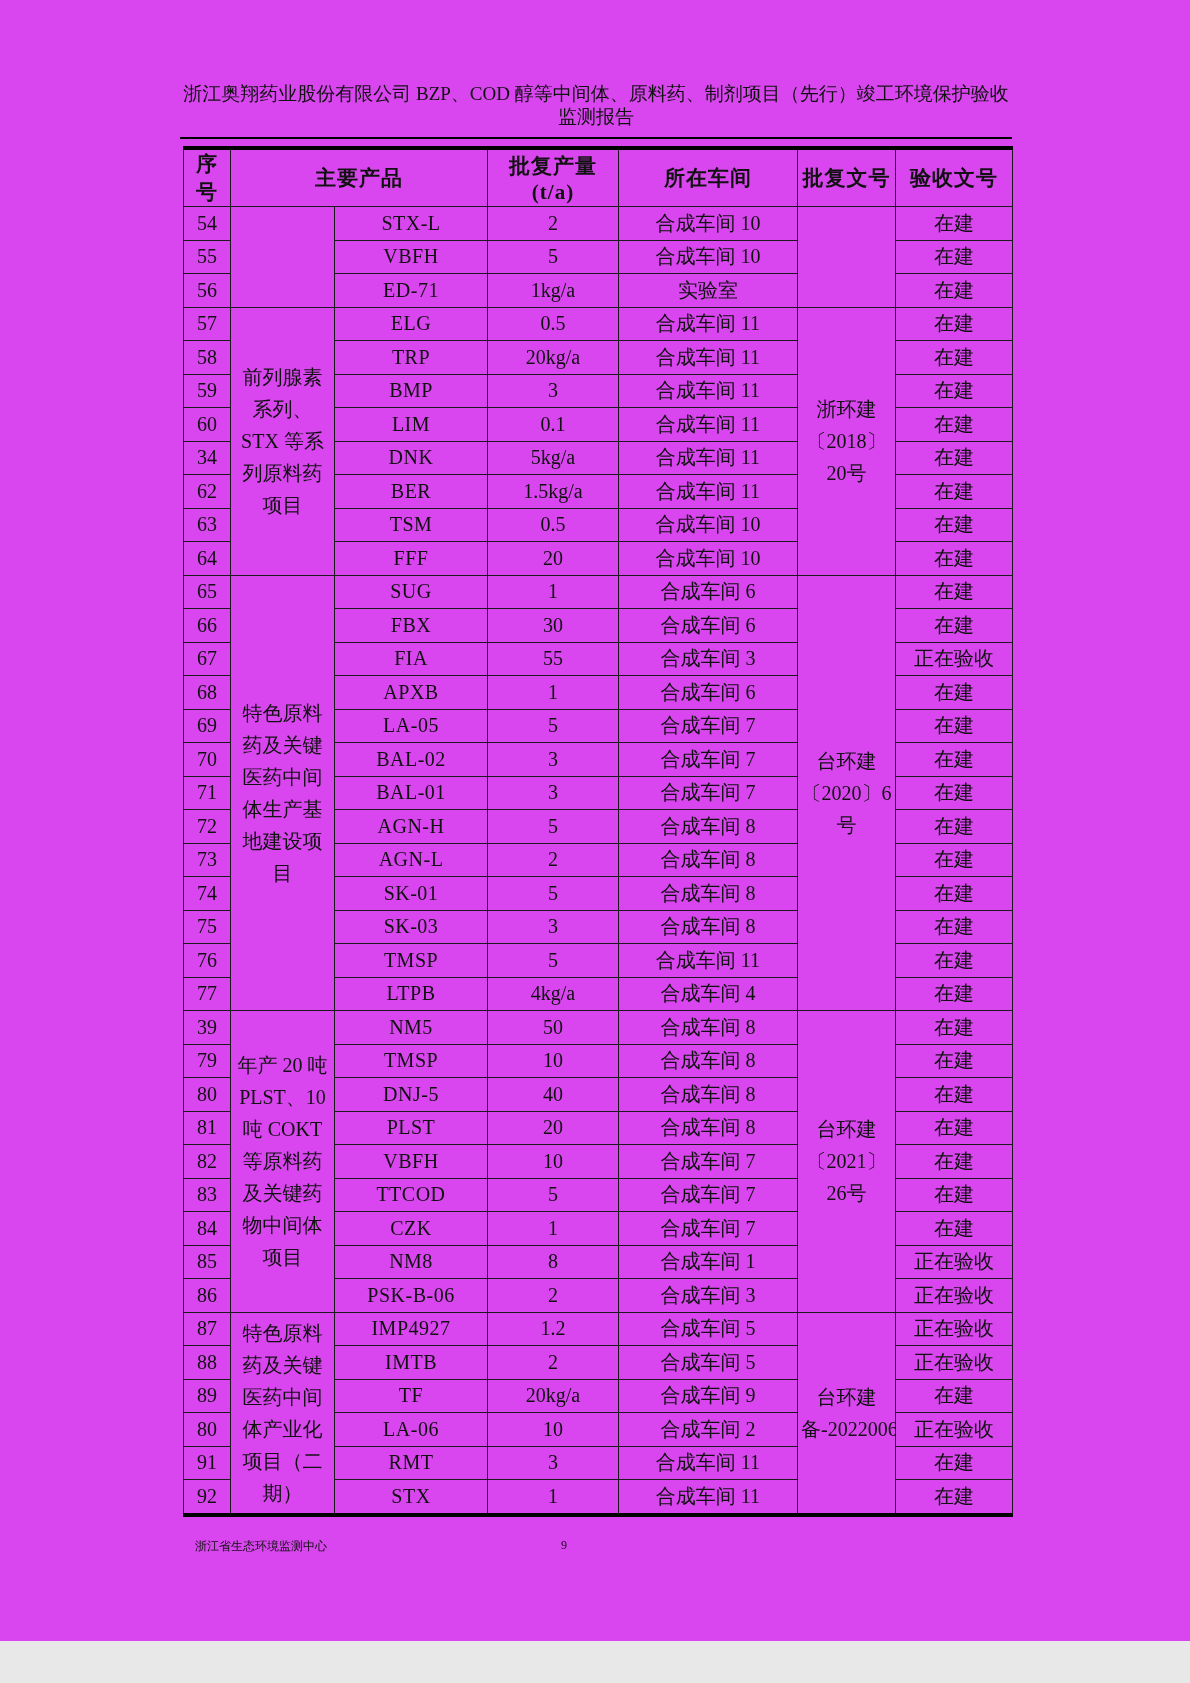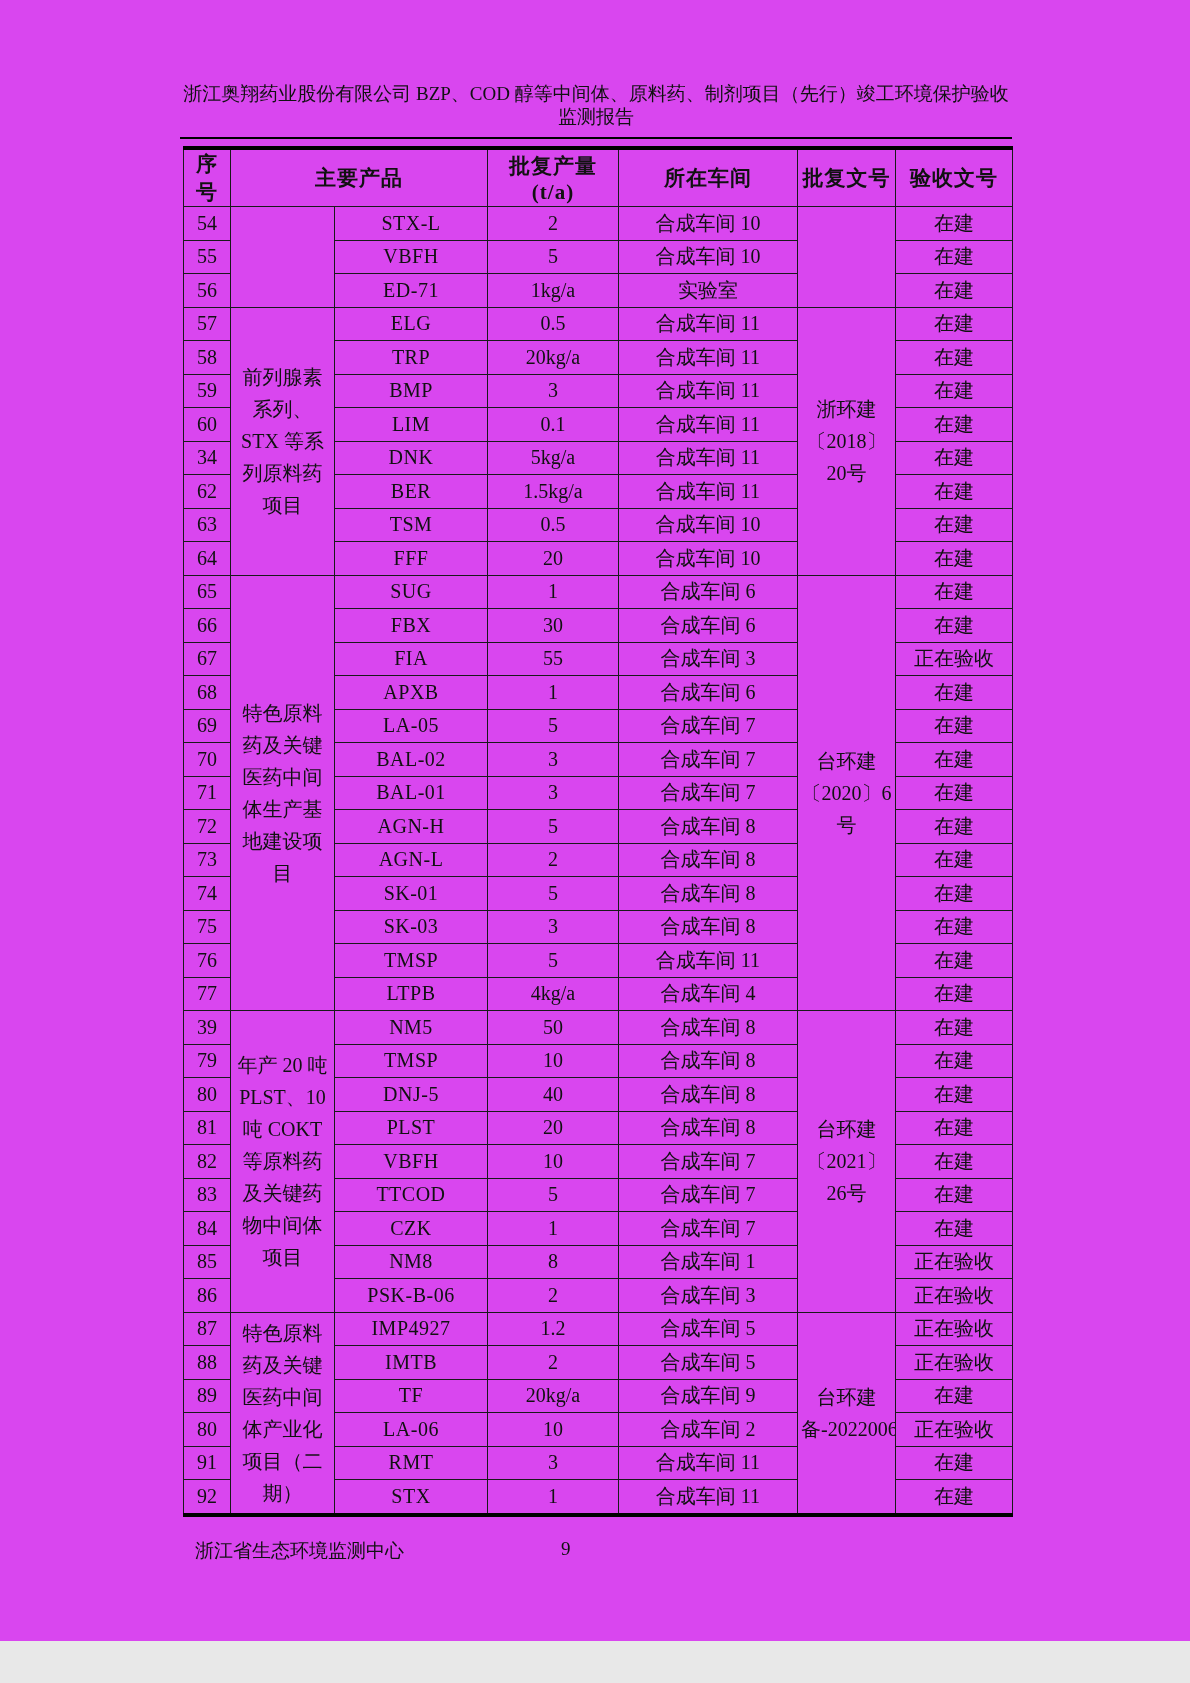--- a/index.html
+++ b/index.html
@@ -61,21 +61,21 @@
   td.c-prod { letter-spacing: 0.5px; font-family: Liberation Serif, serif; }
   td.c-doc  { font-size: 19px; line-height: 32px; padding: 0 4px; }
   td.c-acc  { font-size: 20px; }
   
   .doc-footer {
     position: absolute;
     top: 1538px;
     left: 183px;
     width: 829px;
     height: 28px;
-    font-size: 19px;
+    font-size: 12px;
   }
   .doc-footer .org { position: absolute; left: 12px; top: 0; }
   .doc-footer .pagenum { position: absolute; left: 378px; top: 0; }
 </style>
 </head>
 <body>
 
 <div class="page">
 
   <div class="doc-header">

